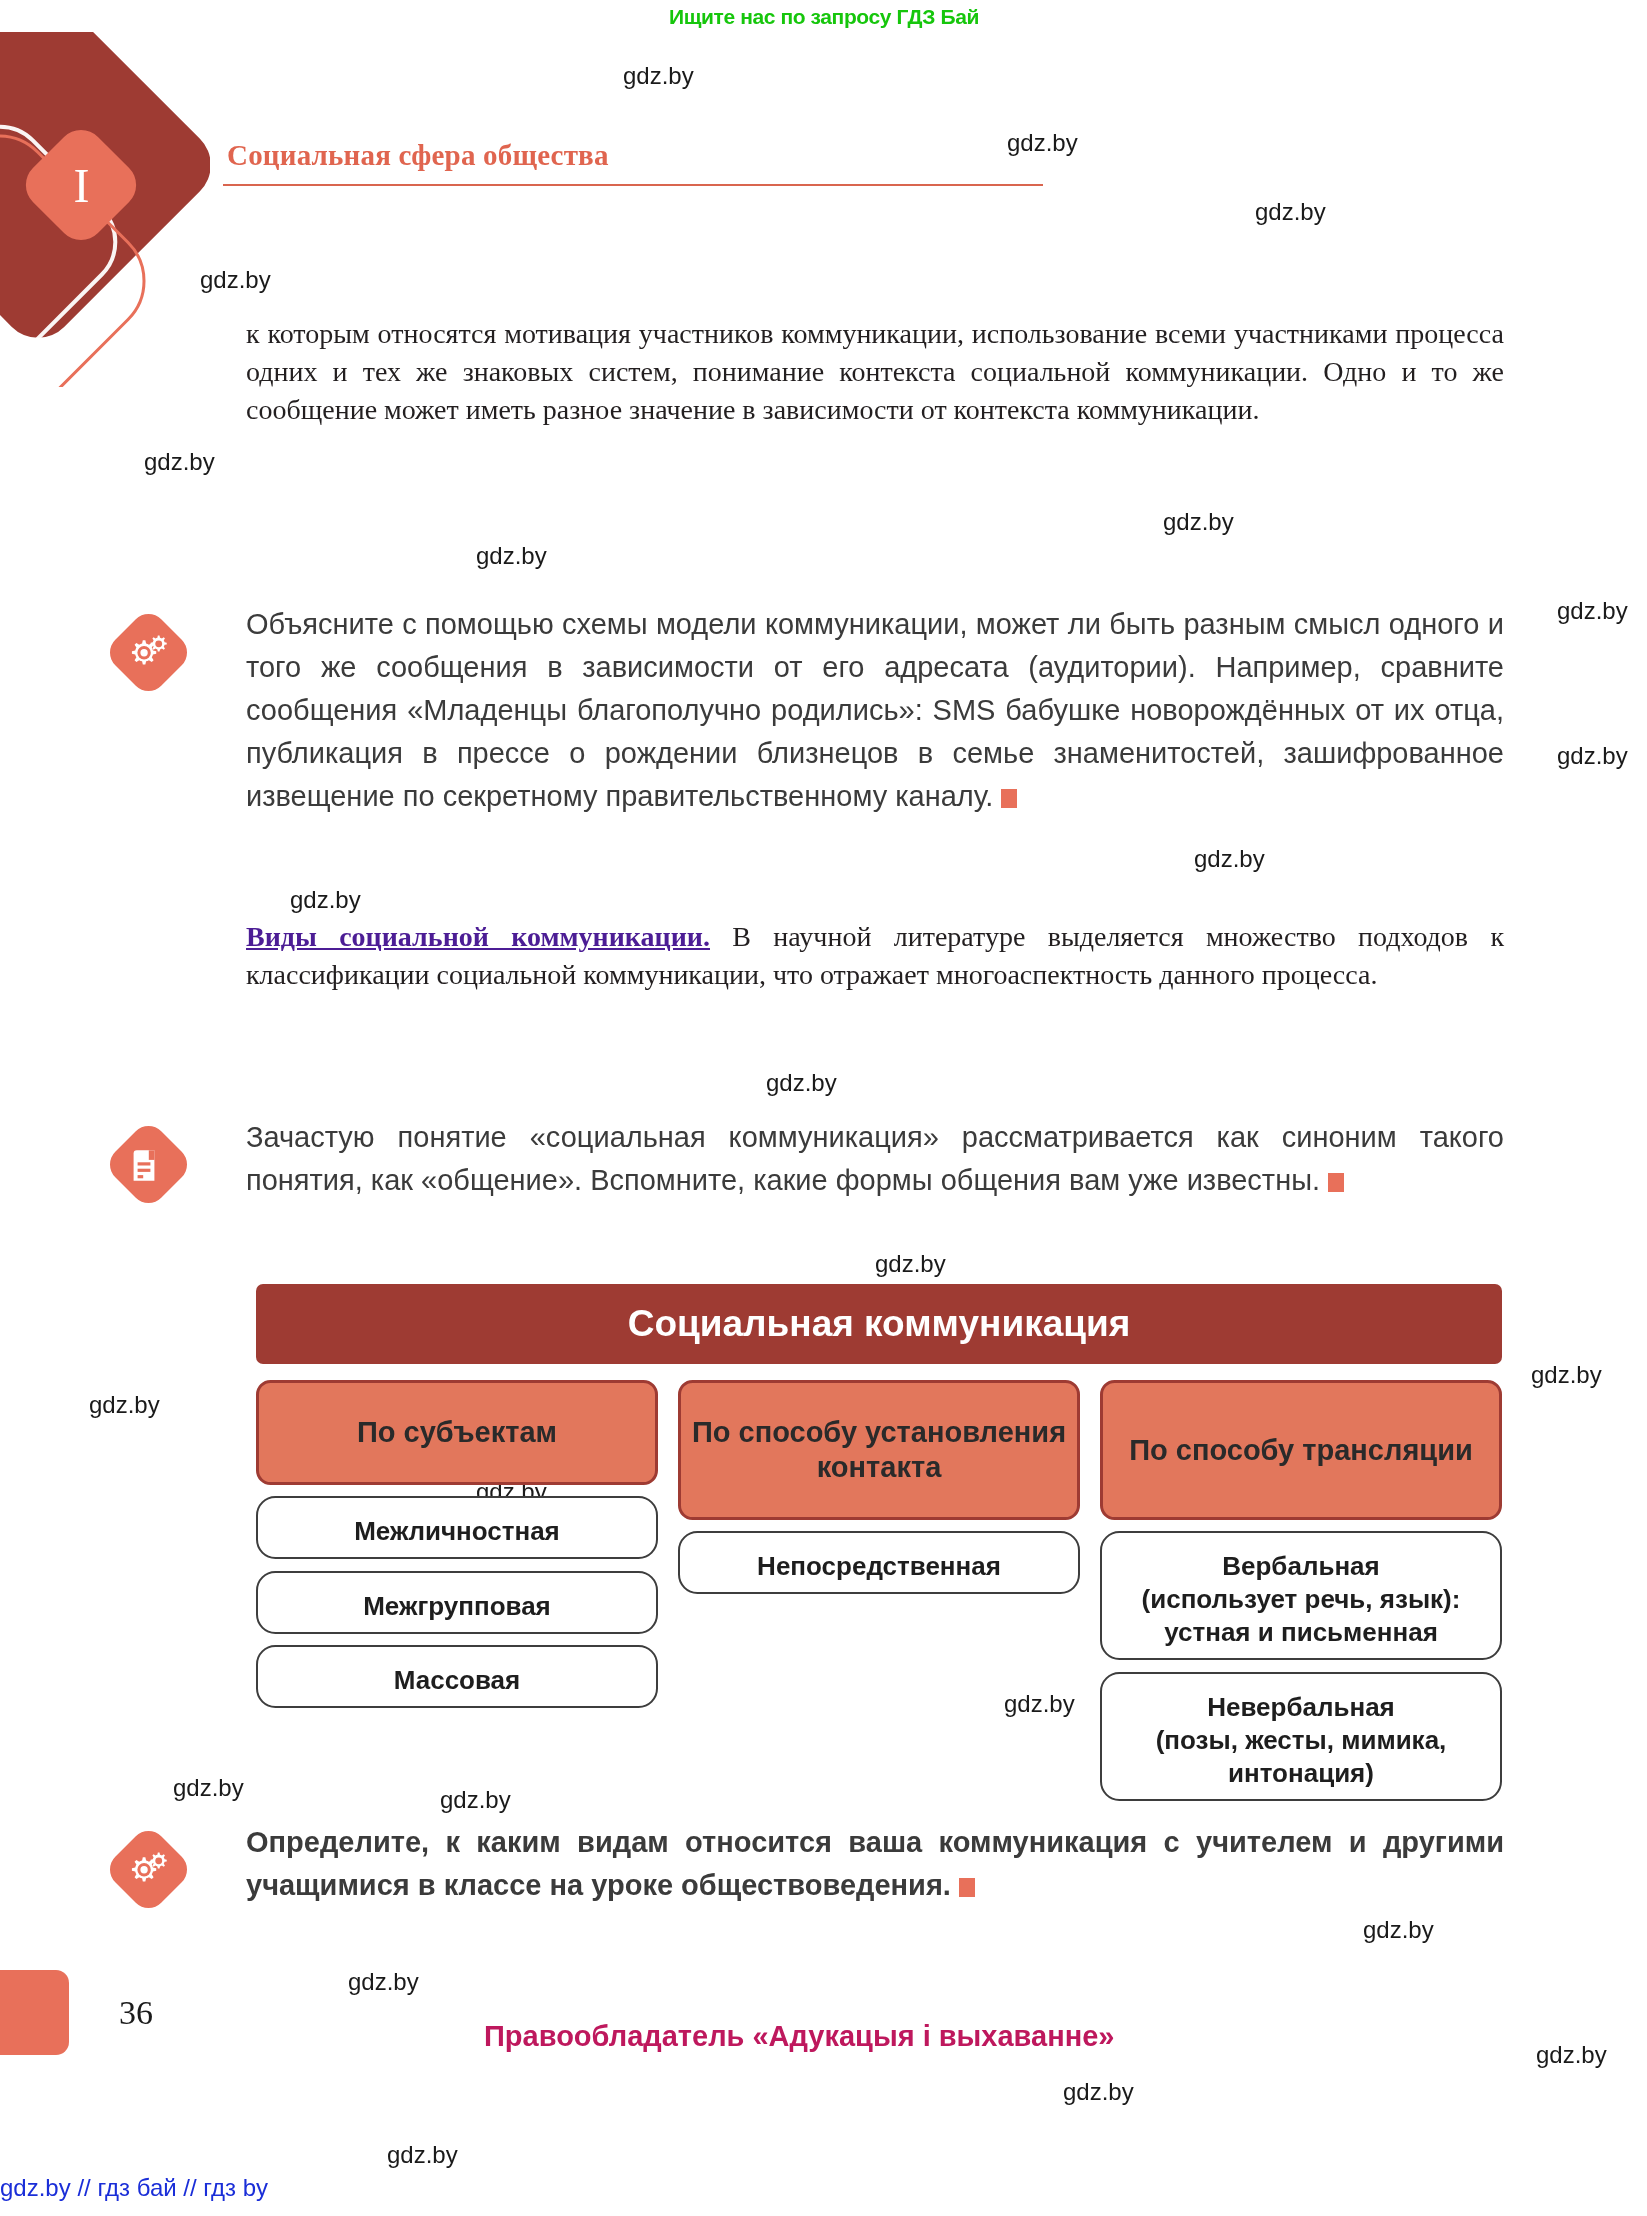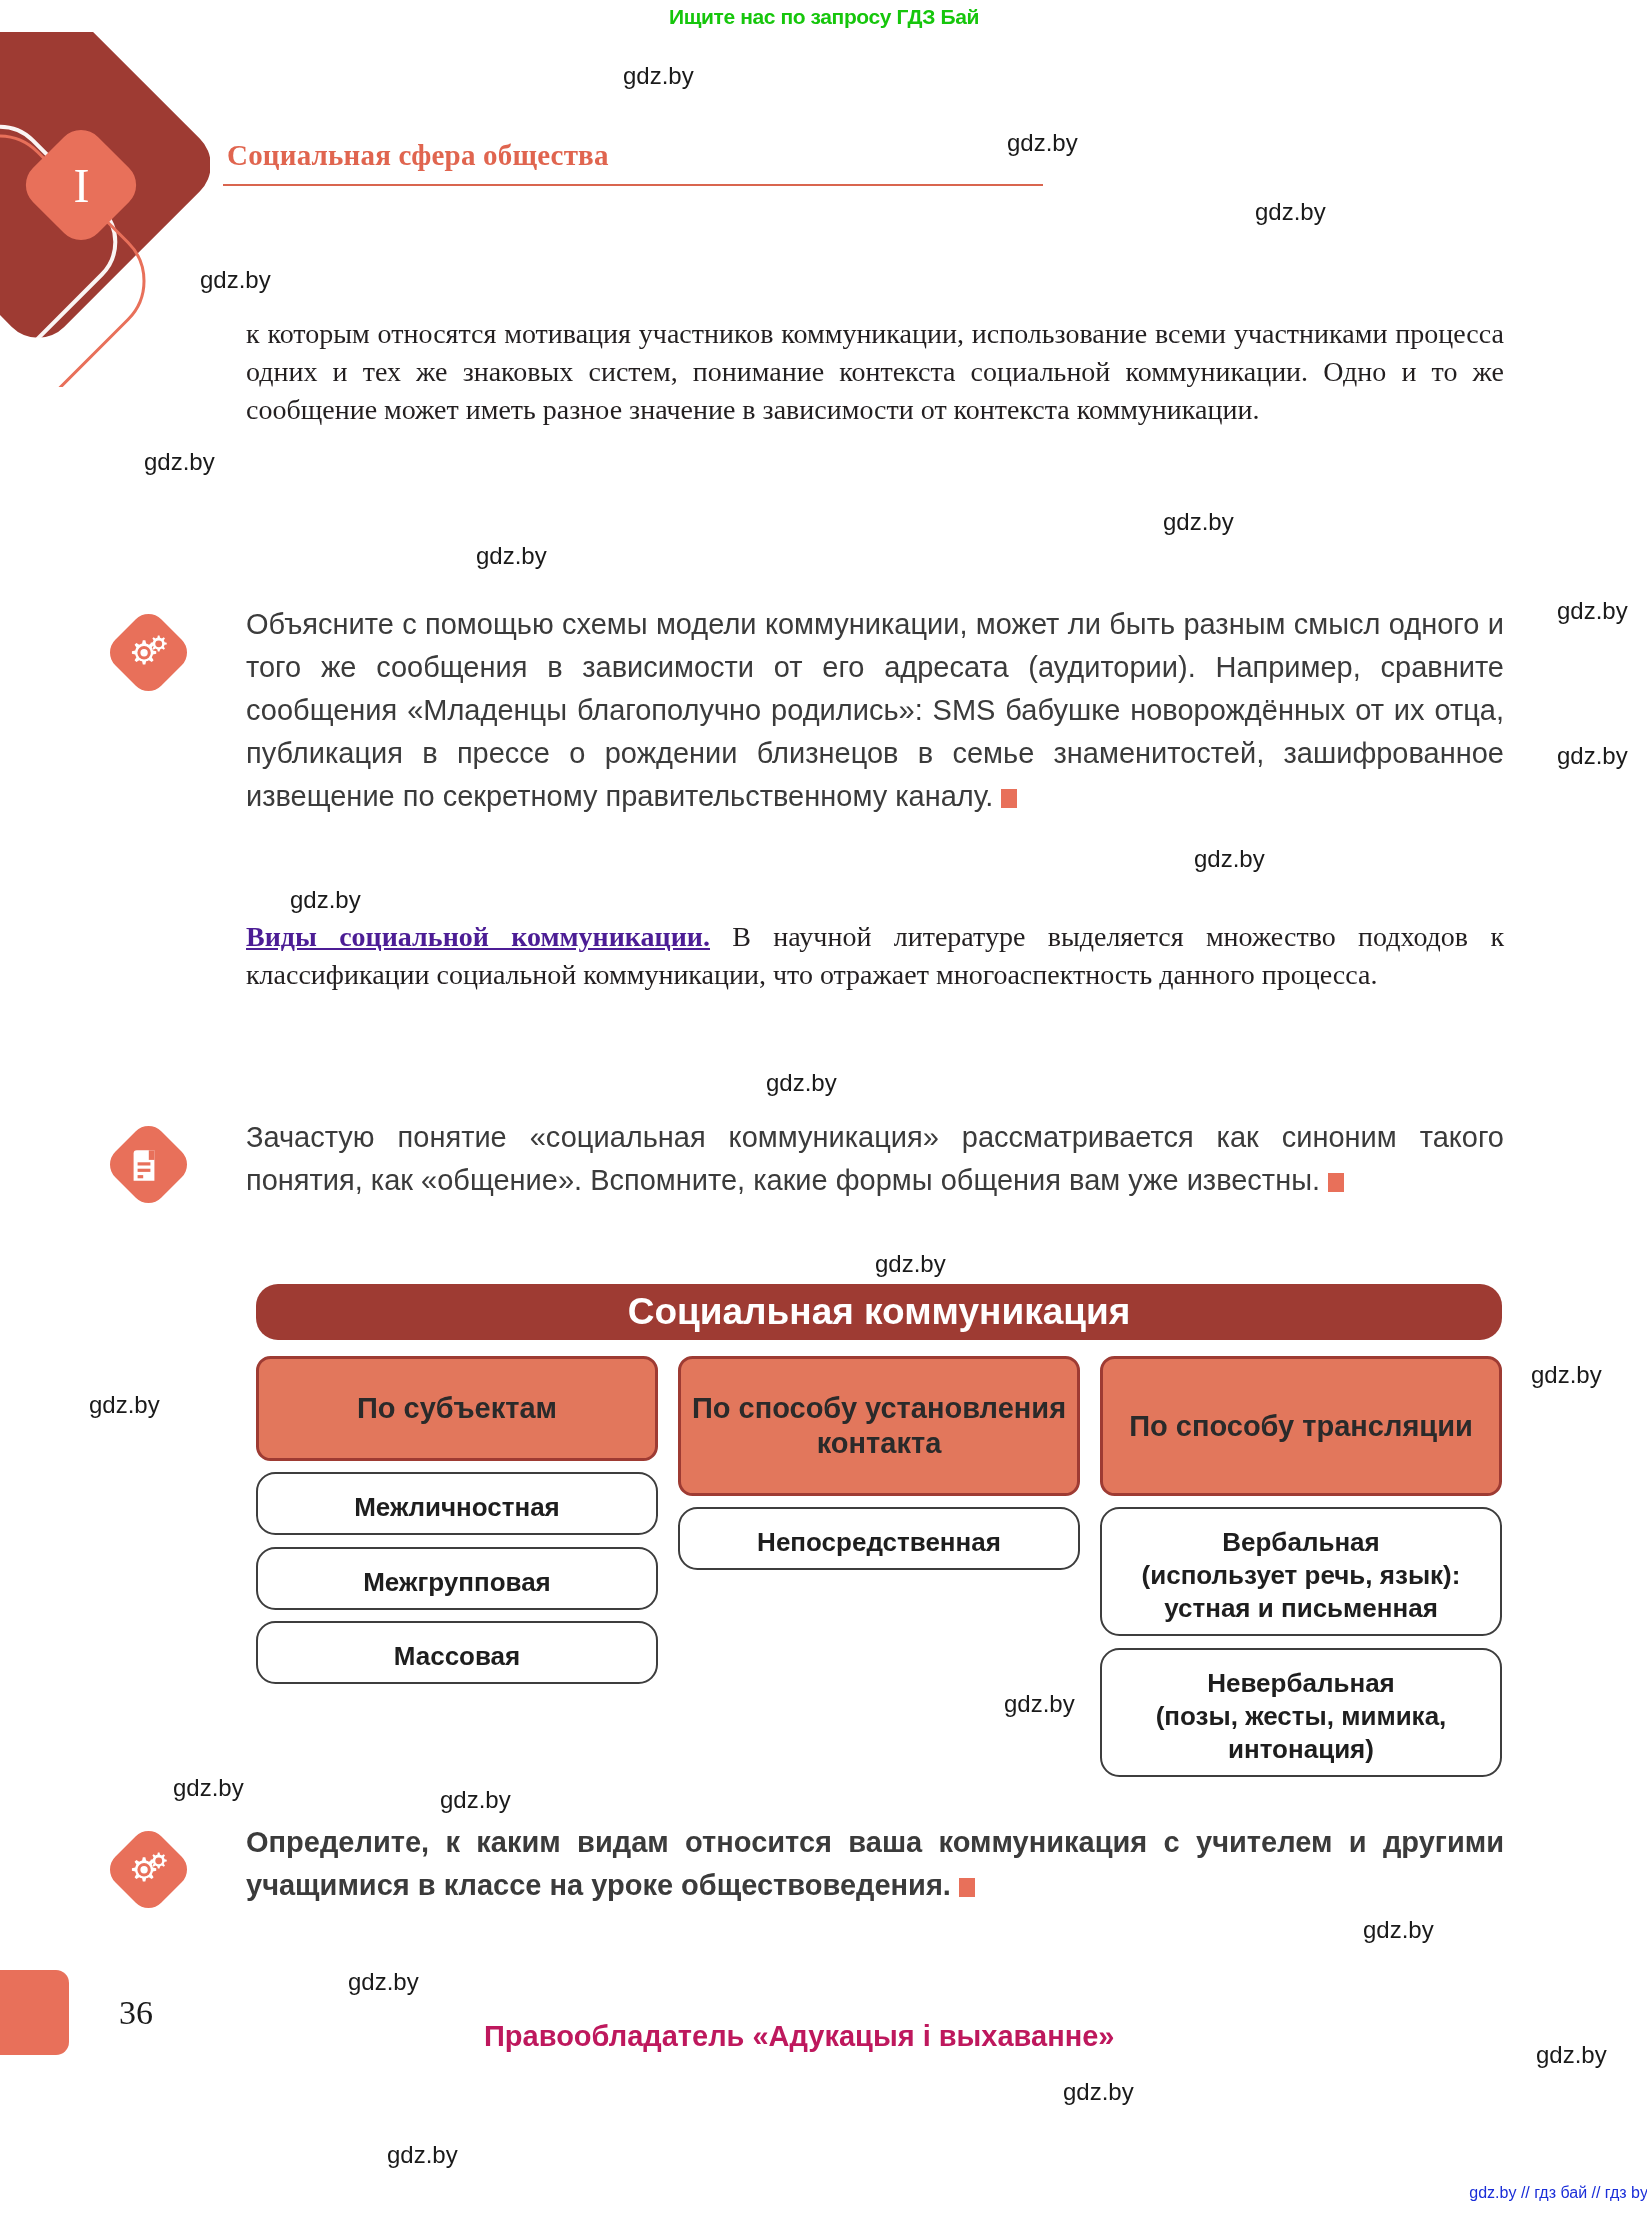--- a/index.html
+++ b/index.html
@@ -33,23 +33,23 @@
     color: #16c60c;
     font-size: 21px;
     font-weight: bold;
     font-family: "Liberation Sans", sans-serif;
     letter-spacing: -0.4px;
   }
   .wm-bottom-blue {
     position: absolute;
     left: 0; right: 0;
     bottom: 14.5px;
-    text-align: right;
+    text-align: left;
     color: #1a2ed8;
-    font-size: 16px;
+    font-size: 24px;
     font-family: "Liberation Sans", sans-serif;
   }
   .wm-copyright {
     position: absolute;
     left: 484px;
     top: 2020px;
     color: #be185d;
     font-size: 29px;
     font-weight: bold;
     font-family: "Liberation Sans", sans-serif;
@@ -205,22 +205,22 @@
 
   
   .diagram {
     position: absolute;
     left: 256px;
     top: 1284px;
     width: 1246px;
   }
   .d-title {
     background: #9e3b33;
-    border-radius: 22px;
-    height: 56px;
+    border-radius: 7px;
+    height: 80px;
     display: flex;
     align-items: center;
     justify-content: center;
     color: #ffffff;
     font-size: 37px;
     font-weight: bold;
     font-family: "Liberation Sans", sans-serif;
   }
   .d-cols {
     display: flex;

